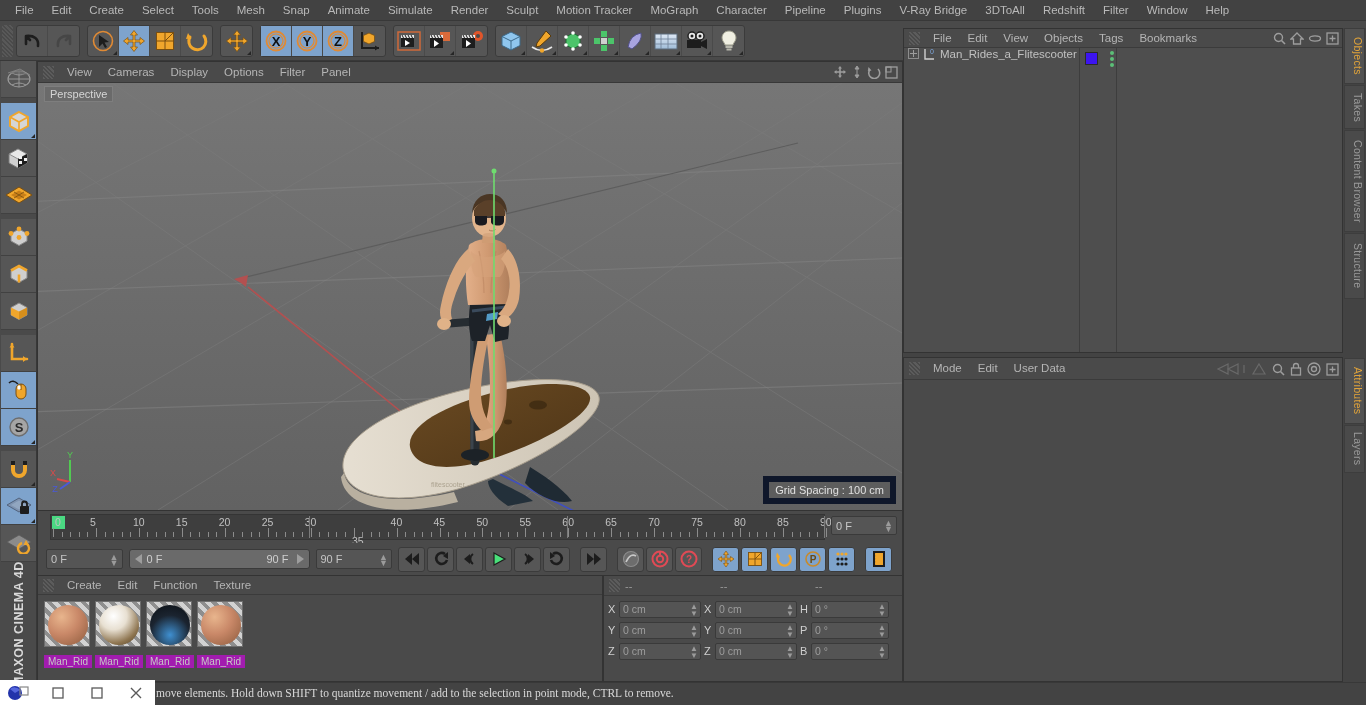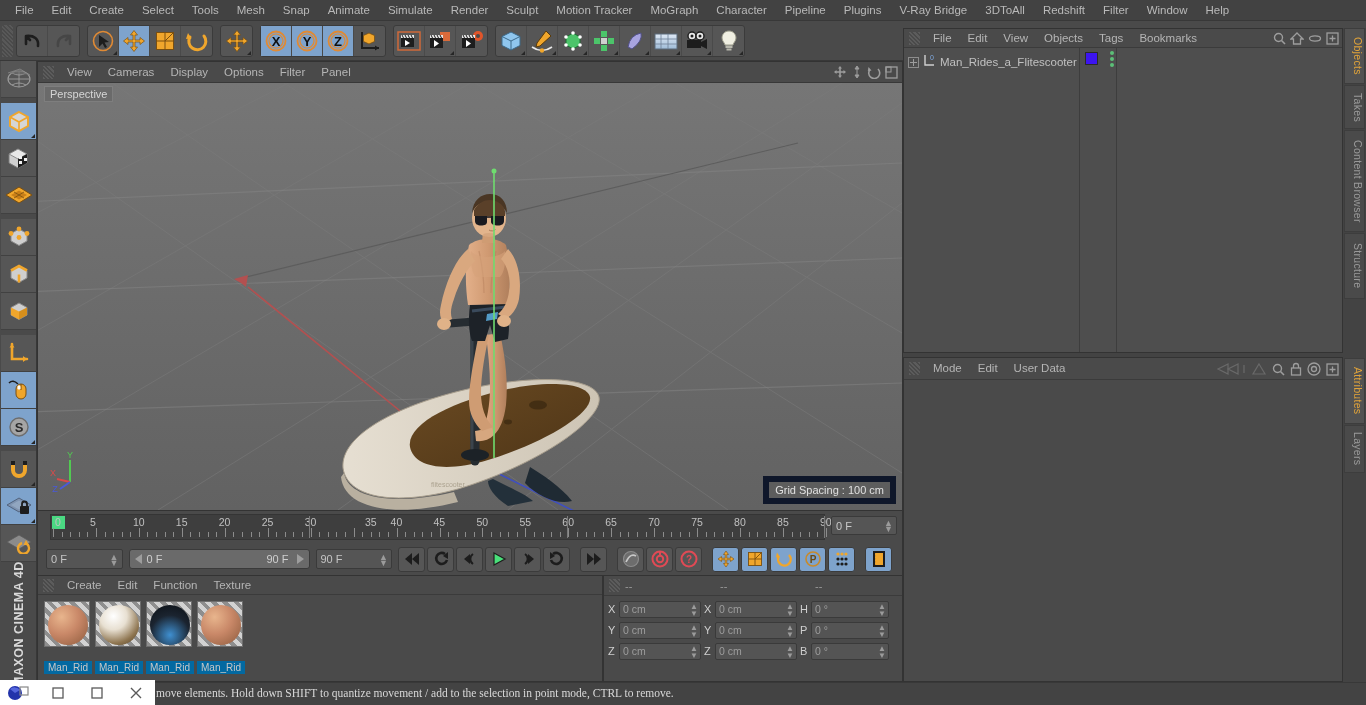--- a/index.html
+++ b/index.html
@@ -187,21 +187,21 @@
   .mat-menubar { height:19px; display:flex; align-items:center; background:#4a4a4a;
     border-bottom:1px solid #3b3b3b; }
   .mat-items { display:flex; padding:6px 0 0 6px; gap:3px; }
   .mat-item { width:48px; text-align:center; cursor:default; }
   .mat-thumb {
     width:46px; height:46px; border:1px solid #6d6d6d;
     background-image: repeating-linear-gradient(45deg,#8e8e8e 0 4px,#d2d2d2 4px 8px);
     position:relative; overflow:hidden;
   }
   .mat-sphere { position:absolute; left:3px; top:3px; width:40px; height:40px; border-radius:50%; }
-  .mat-name { font-size:10px; color:#c7c7c7; background:#0369a1; margin-top:14px;
+  .mat-name { font-size:10px; color:#c7c7c7; background:#a21caf; margin-top:8px;
     overflow:hidden; white-space:nowrap; padding:1px 2px; }
 
   
   .coords {
     position:absolute; left:603px; top:575px; width:300px; height:107px;
     background:#4a4a4a; border:1px solid #333;
   }
   .coords-head { height:20px; display:flex; align-items:center; border-bottom:1px solid #3b3b3b; }
   .coords-head .dash { font-size:11px; color:#9a9a9a; }
   .coords-rows { padding:3px 4px 0 4px; }
@@ -229,21 +229,21 @@
   }
 
   
   .objmgr {
     position:absolute; left:903px; top:28px; width:440px; height:325px;
     background:#4a4a4a; border:1px solid #333;
   }
   .om-menubar { height:19px; display:flex; align-items:center; border-bottom:1px solid #3b3b3b; }
   .om-right { position:absolute; right:3px; top:3px; display:flex; gap:4px; align-items:center; }
   .om-body { position:absolute; left:0; top:19px; right:0; bottom:0; background:#4e4e4e; }
-  .om-row { display:flex; align-items:flex-end; height:20px; font-size:11.5px; color:#c0c0c0;
+  .om-row { display:flex; align-items:flex-start; height:20px; font-size:11.5px; color:#c0c0c0;
     padding-left:4px; cursor:default; }
   .om-col-div { position:absolute; left:212px; top:0; bottom:0; width:1px; background:#3d3d3d; }
   .om-col-div2 { position:absolute; left:175px; top:0; bottom:0; width:1px; background:#3d3d3d; }
   .plusbox { width:11px;height:11px;border:1px solid #8d8d8d; position:relative; margin-right:3px;}
   .plusbox::before{content:"";position:absolute;left:4px;top:1px;width:1px;height:7px;background:#9d9d9d;}
   .plusbox::after{content:"";position:absolute;left:1px;top:4px;width:7px;height:1px;background:#9d9d9d;}
   .nullico { width:14px;height:14px; position:relative; margin-right:4px; }
   .swatch { width:13px;height:13px; background:#3c14f0; border:1px solid #2a2a2a; }
   .dots3 { display:flex; flex-direction:column; gap:2px; margin-left:6px; }
   .dots3 i { width:4px;height:4px;background:#5bbf77;border-radius:50%; display:block; }
@@ -770,21 +770,21 @@
     <div class="tl-ruler">
       <div class="tl-green"></div>
       <div id="tl-nums">
           <div class="tl-num" style="left: 4px;">0</div>
           <div class="tl-num" style="left: 38.9444px;">5</div>
           <div class="tl-num" style="left: 81.8889px;">10</div>
           <div class="tl-num" style="left: 124.833px; text-align: center;">15</div>
           <div class="tl-num" style="left: 167.778px;">20</div>
           <div class="tl-num" style="left: 210.722px;">25</div>
           <div class="tl-num" style="left: 253.667px;">30</div>
-          <div class="tl-num" style="left: 314px;">35</div>
+          <div class="tl-num" style="left: 301px; margin-top: 19px;">35</div>
           <div class="tl-num" style="left: 339.556px;">40</div>
           <div class="tl-num" style="left: 382.5px;">45</div>
           <div class="tl-num" style="left: 425.444px;">50</div>
           <div class="tl-num" style="left: 468.389px;">55</div>
           <div class="tl-num" style="left: 511.333px;">60</div>
           <div class="tl-num" style="left: 554.278px;">65</div>
           <div class="tl-num" style="left: 597.222px;">70</div>
           <div class="tl-num" style="left: 640.167px;">75</div>
           <div class="tl-num" style="left: 683.111px;">80</div>
           <div class="tl-num" style="left: 726.056px;">85</div>

